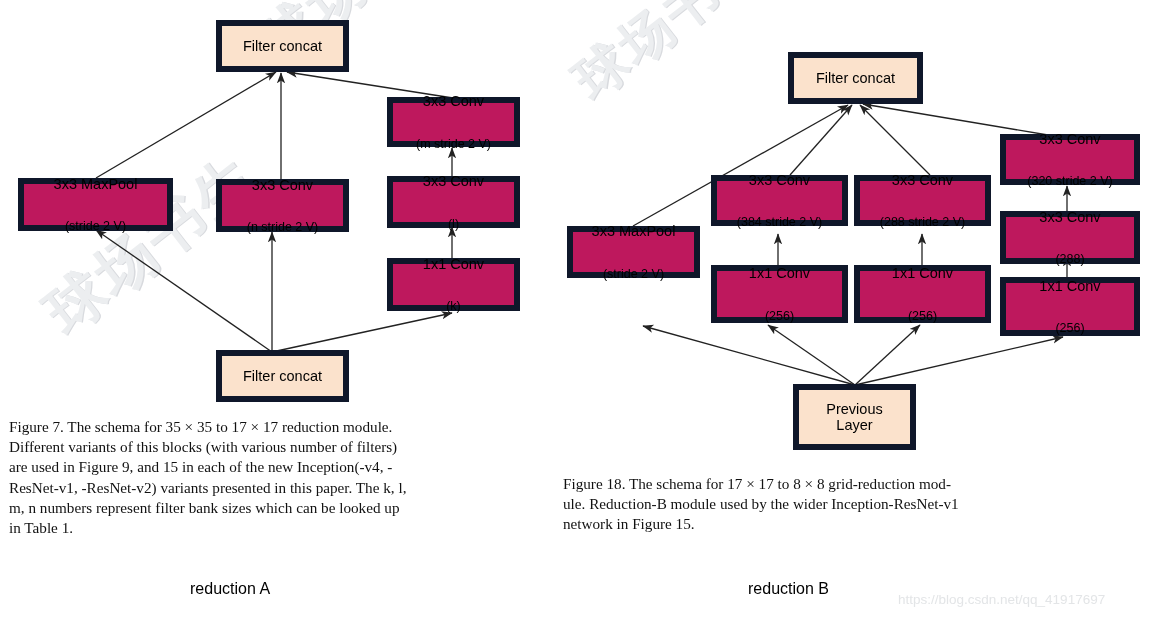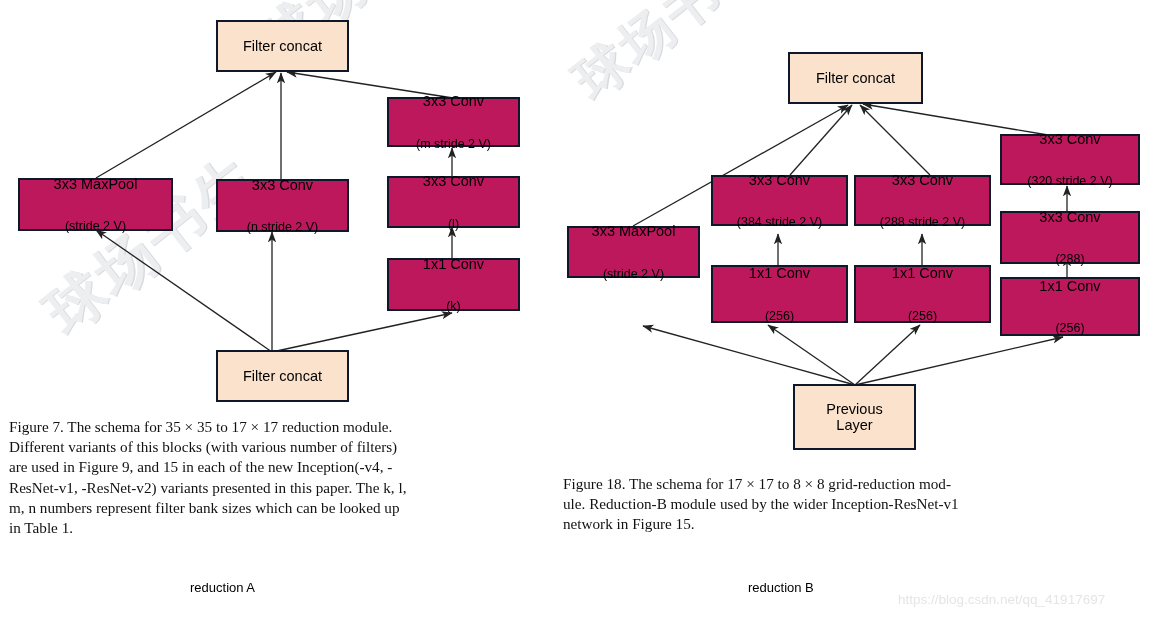--- a/index.html
+++ b/index.html
@@ -29,21 +29,21 @@
     pointer-events: none;
   }
   .node {
     position: absolute;
     box-sizing: border-box;
     display: flex;
     flex-direction: column;
     align-items: center;
     justify-content: center;
     text-align: center;
-    border: 2px solid #0f172a;
+    border: 6px solid #0f172a;
     line-height: 1.12;
     padding: 2px 3px;
   }
   .node.blue  { background: #be185d; gap: 27px; }
   .node.peach { background: #fbe2cc; }
   .node .l1 { font-size: 14.5px; white-space: nowrap; }
   .node .l2 { font-size: 12.5px; white-space: nowrap; }
   .node.single .l1 { font-size: 14.5px; }
 
   .caption {
@@ -51,21 +51,21 @@
     font-family: "Liberation Serif", serif;
     font-size: 15.2px;
     line-height: 1.33;
     color: #111;
     text-align: justify;
   }
 
   .modlabel {
     position: absolute;
     font-family: "Liberation Sans", sans-serif;
-    font-size: 13px;
+    font-size: 16px;
     color: #000;
     white-space: nowrap;
   }
 
   .watermark {
     position: absolute;
     color: #eceef0;
     text-shadow: 1px 1px 0 #d8dade, -1px -1px 0 #ffffff;
     font-family: "DejaVu Sans", sans-serif;
     font-weight: bold;

